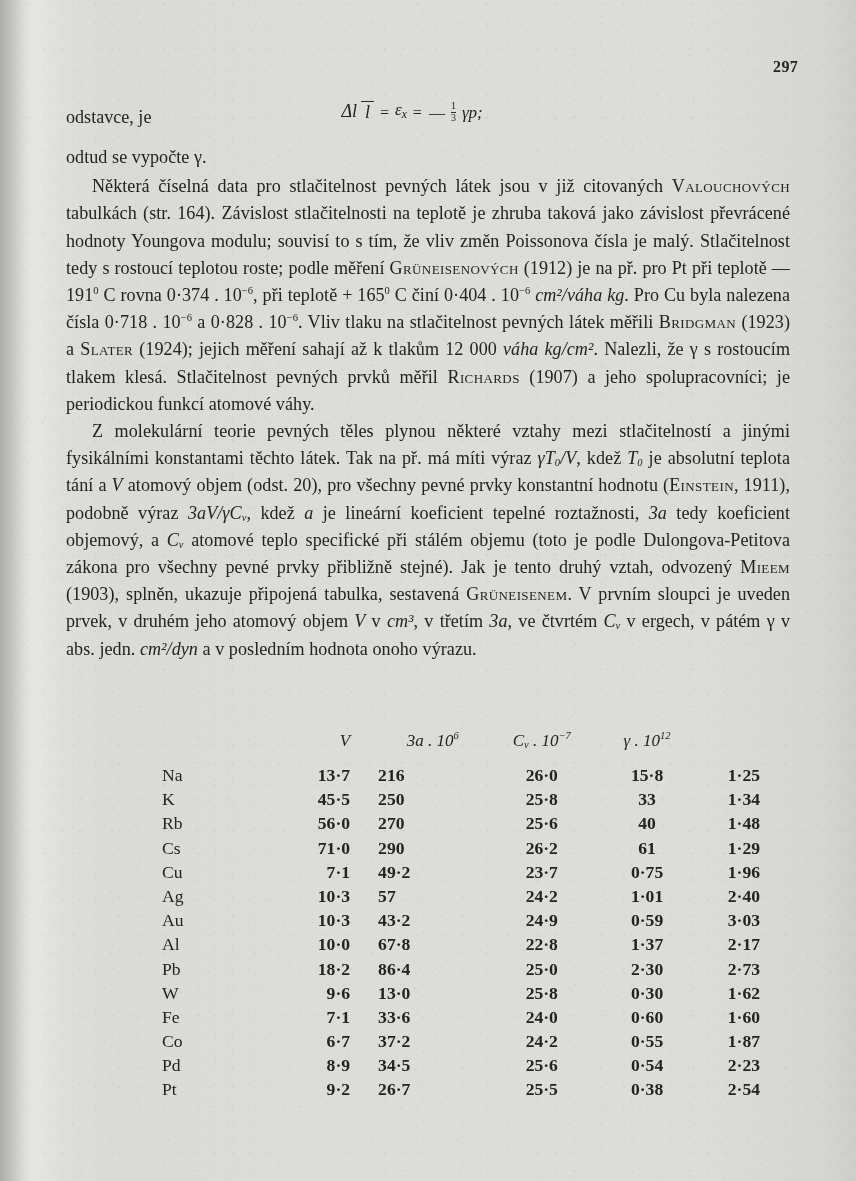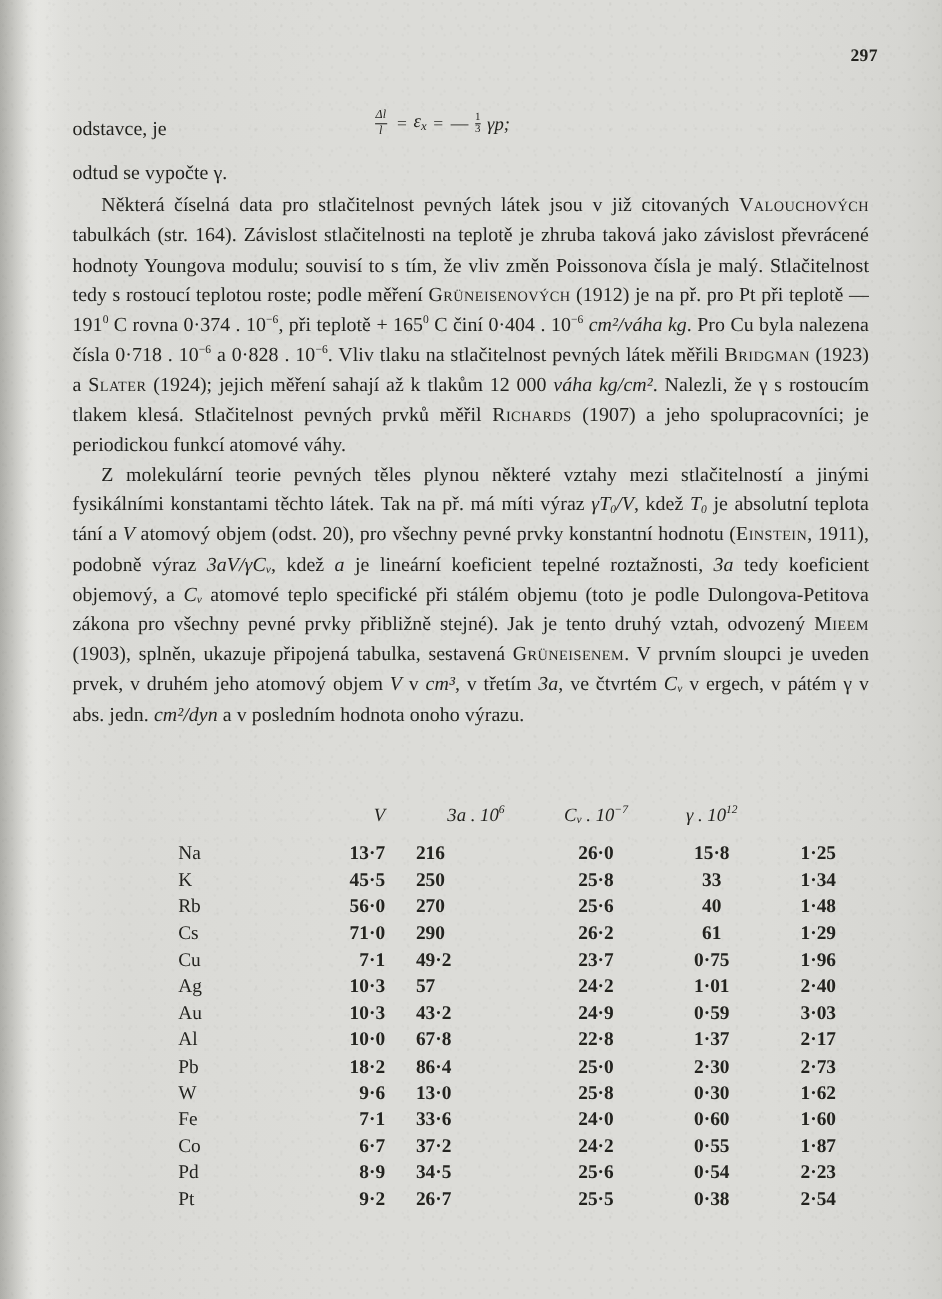--- a/index.html
+++ b/index.html
@@ -45,21 +45,21 @@
     background: linear-gradient(90deg, rgba(90,90,85,.20) 0, rgba(255,255,255,.10) 26px, rgba(255,255,255,0) 70px);
   }
 
   .content {
     position: relative;
     z-index: 3;
   }
 
   .folio {
     position: absolute;
-    top: 42px;
+    top: 58px;
     right: 58px;
     font-size: 16px;
     font-weight: bold;
     letter-spacing: .3px;
   }
 
   .body {
     position: absolute;
     left: 66px;
     top: 92px;
@@ -89,25 +89,24 @@
     margin-left: 186px;
     display: inline-flex;
     align-items: center;
     font-size: 17px;
     font-style: italic;
     gap: 5px;
     padding-top: 4px;
   }
   .frac {
     display: inline-flex;
-    flex-direction: column;
     align-items: center;
     vertical-align: middle;
     line-height: 1.08;
-    font-size: 11px;
+    font-size: 18px;
   }
   .frac .num { padding: 0 4px 1px; }
   .frac .den { border-top: 1.3px solid #2a2a26; padding: 1px 4px 0; }
   .eqsign { font-style: normal; font-size: 16px; padding: 0 1px; }
   .sub { font-size: 11.5px; vertical-align: -3px; }
   .smallfrac {
     display: inline-flex;
     flex-direction: column;
     align-items: center;
     font-size: 10px;

